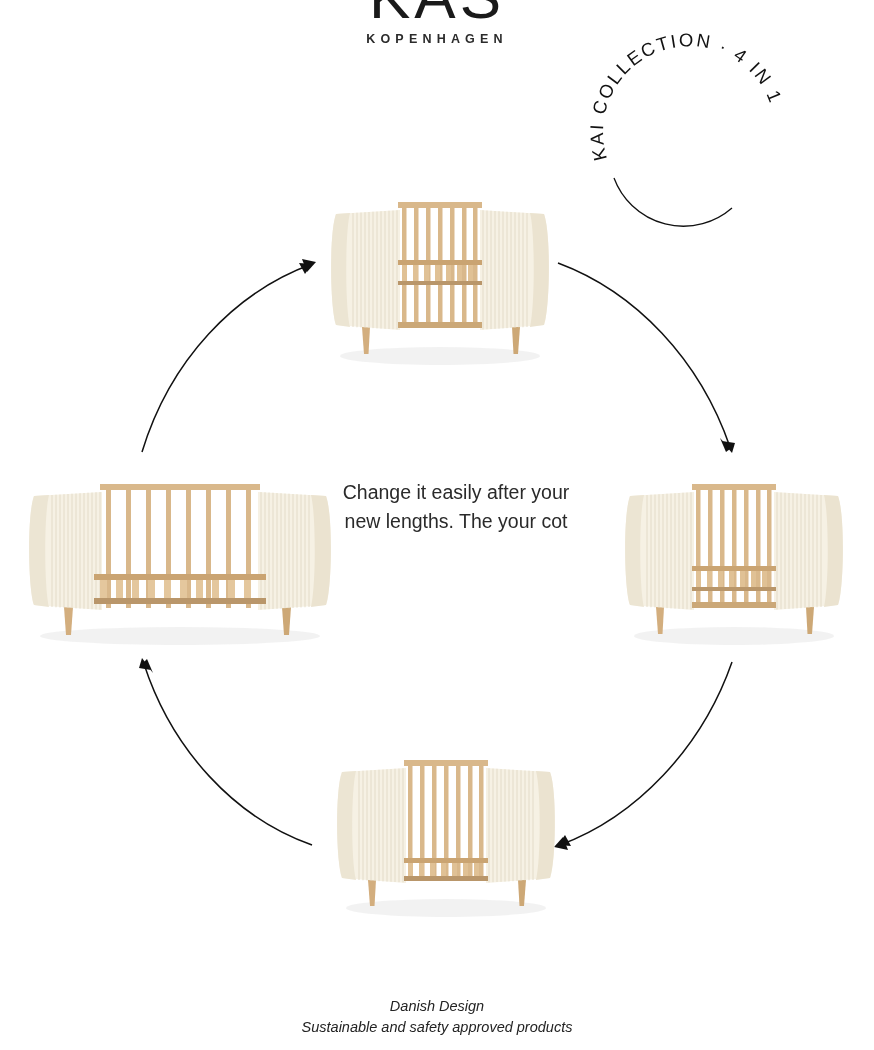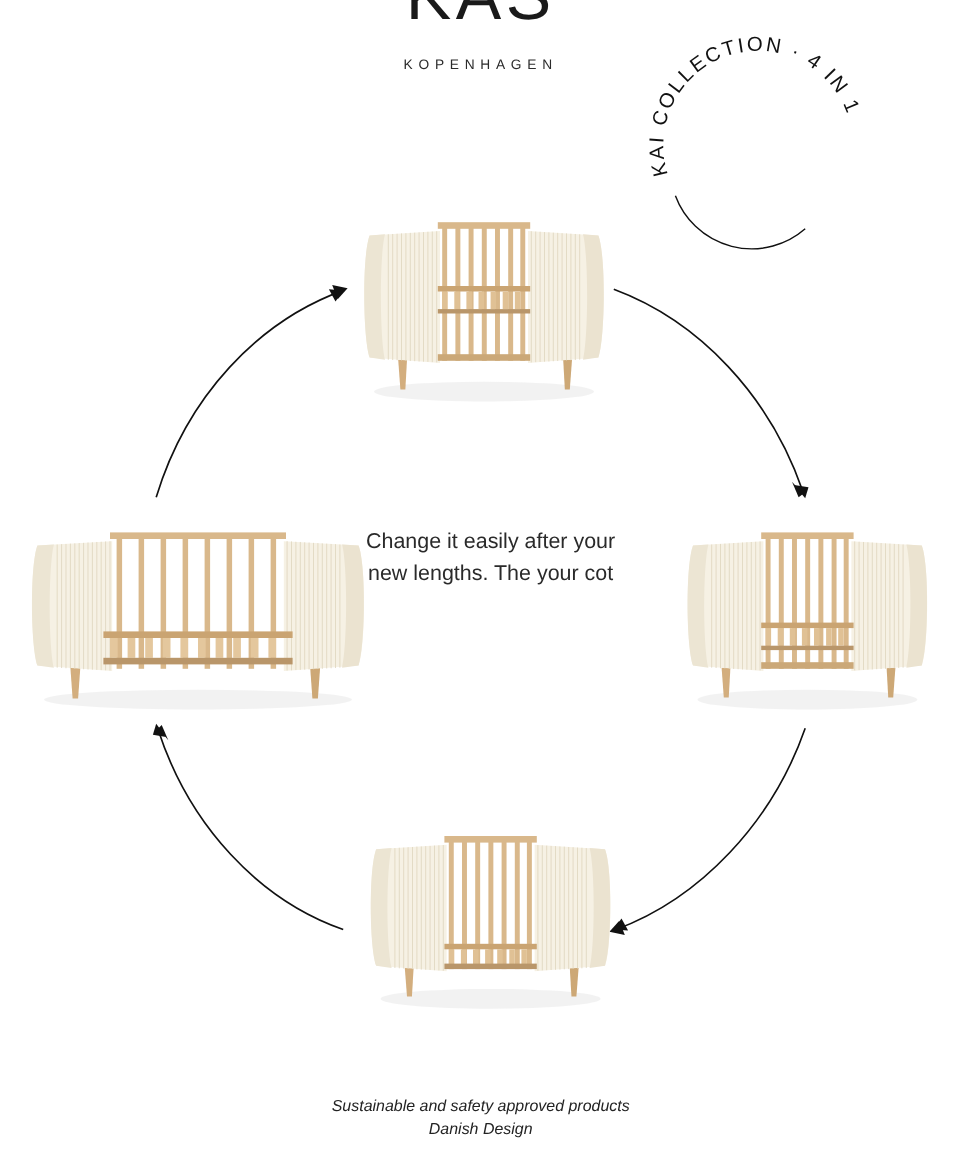--- a/index.html
+++ b/index.html
@@ -27,23 +27,23 @@
   }
   .brand-word {
     font-family: "Liberation Sans", sans-serif;
     font-size: 62px;
     font-weight: 300;
     letter-spacing: 4px;
     color: #1a1a1a;
     line-height: 1;
   }
   .brand-sub {
-    margin-top: 24px;
+    margin-top: 4px;
     font-size: 12.5px;
-    font-weight: 400;
+    font-weight: 700;
     letter-spacing: 5.2px;
     color: #2b2b2b;
   }
 
   
   .badge {
     position: absolute;
     left: 592px;
     top: 38px;
     width: 200px;
@@ -54,21 +54,21 @@
     font-family: "Liberation Sans", sans-serif;
     font-size: 18.5px;
     letter-spacing: 2.2px;
     fill: #111;
     font-weight: 400;
   }
 
   
   .center-copy {
     position: absolute;
-    left: 327px;
+    left: 337px;
     top: 478px;
     width: 238px;
     text-align: center;
     font-size: 19.5px;
     line-height: 28.5px;
     color: #2a2a2a;
     font-weight: 400;
   }
 
   
@@ -438,15 +438,15 @@
           <rect x="188" y="110" width="7" height="18"></rect>
         <rect x="204" y="110" width="7" height="18"></rect>
           <rect x="220" y="110" width="7" height="18"></rect>
       </g>
       <rect x="70" y="128" width="172" height="6" fill="#b9966a"></rect>
     </g>
   </svg>
 </div>
 
 <div class="footer">
+  <div>Danish Design</div>
   <div>Sustainable and safety approved products</div>
-  <div>Danish Design</div>
 </div>
 
 </body></html>

